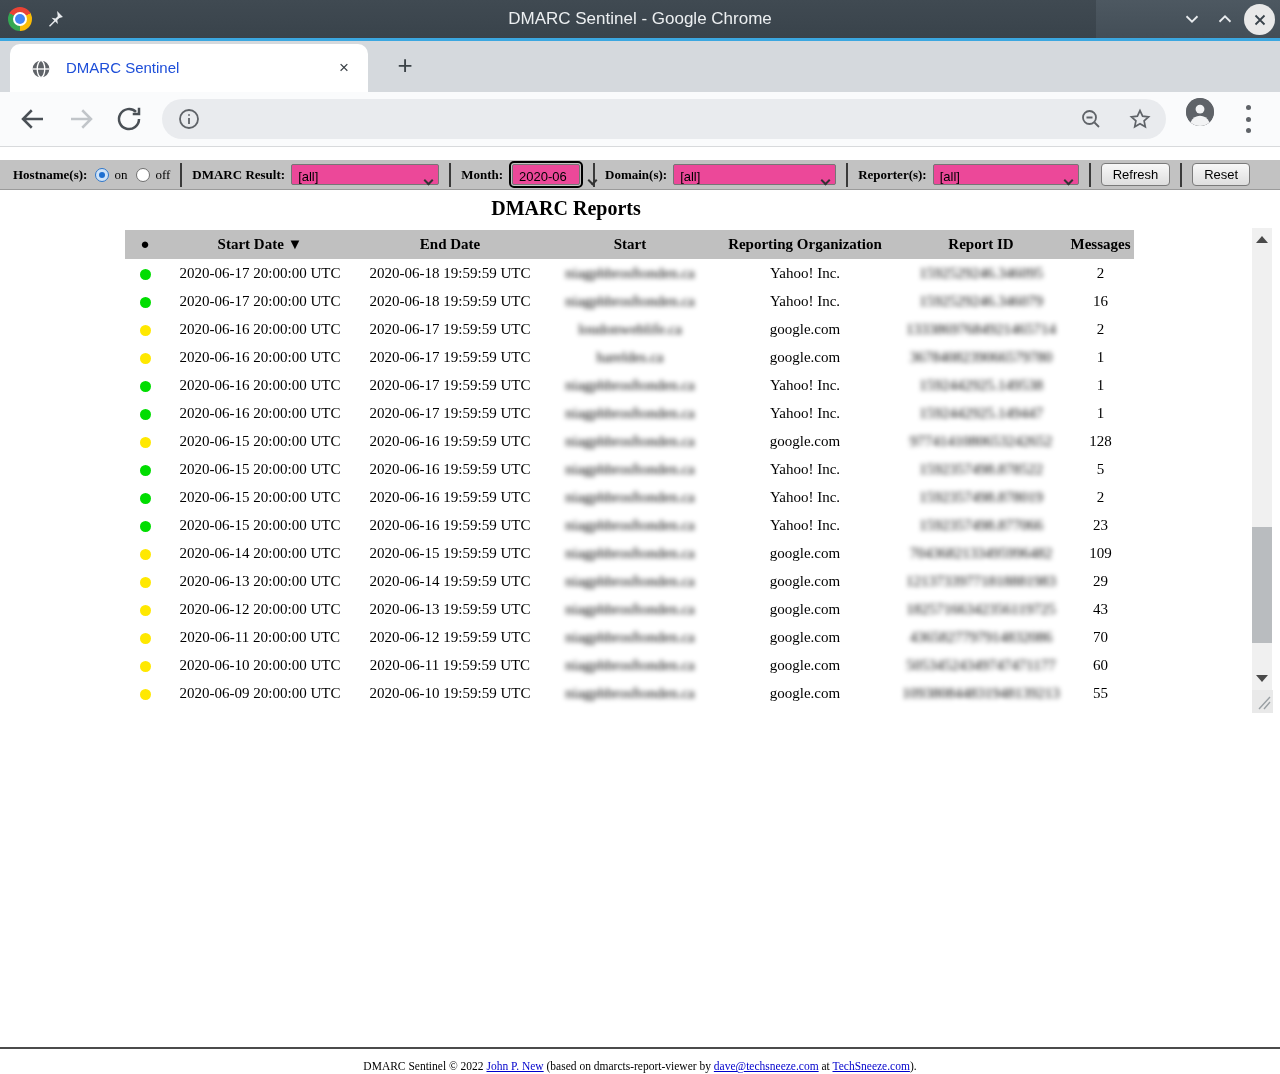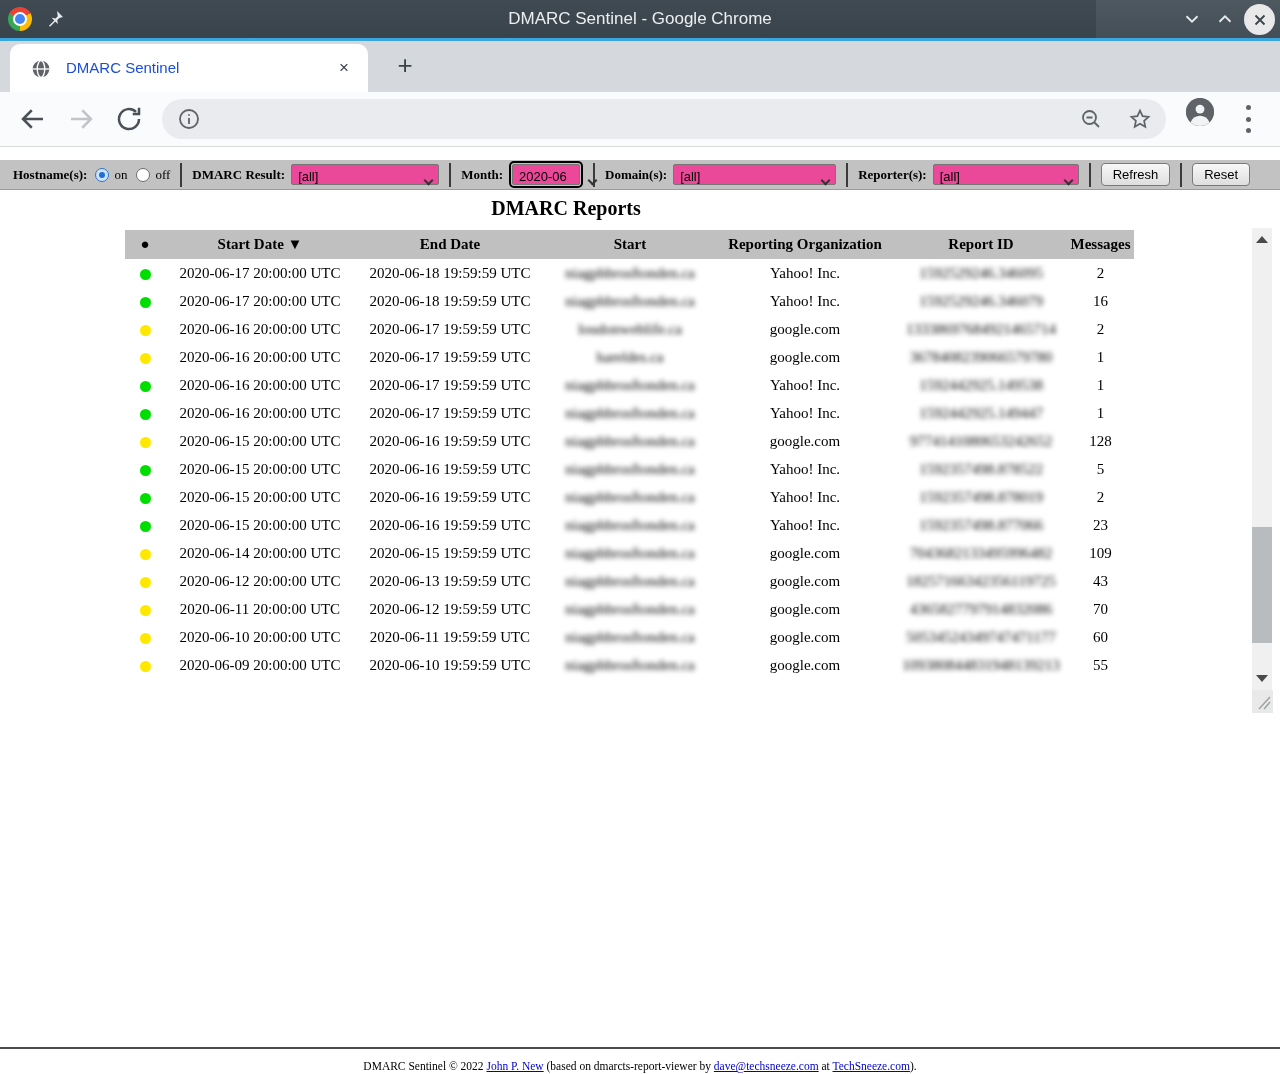--- a/index.html
+++ b/index.html
@@ -346,20 +346,29 @@
         <td><span class="dot" style="background: rgb(255, 232, 0);"></span></td>
         <td>2020-06-14 20:00:00 UTC</td>
         <td>2020-06-15 19:59:59 UTC</td>
         <td class="blur">niagphbrosftonden.ca</td>
         <td>google.com</td>
         <td class="blur">7043682133495996482</td>
         <td>109</td>
       </tr>
       <tr>
         <td><span class="dot" style="background: rgb(255, 232, 0);"></span></td>
+        <td>2020-06-13 20:00:00 UTC</td>
+        <td>2020-06-14 19:59:59 UTC</td>
+        <td class="blur">niagphbrosftonden.ca</td>
+        <td>google.com</td>
+        <td class="blur">12137339771818881983</td>
+        <td>29</td>
+      </tr>
+      <tr>
+        <td><span class="dot" style="background: rgb(255, 232, 0);"></span></td>
         <td>2020-06-12 20:00:00 UTC</td>
         <td>2020-06-13 19:59:59 UTC</td>
         <td class="blur">niagphbrosftonden.ca</td>
         <td>google.com</td>
         <td class="blur">18257166342356119725</td>
         <td>43</td>
       </tr>
       <tr>
         <td><span class="dot" style="background: rgb(255, 232, 0);"></span></td>
         <td>2020-06-11 20:00:00 UTC</td>

